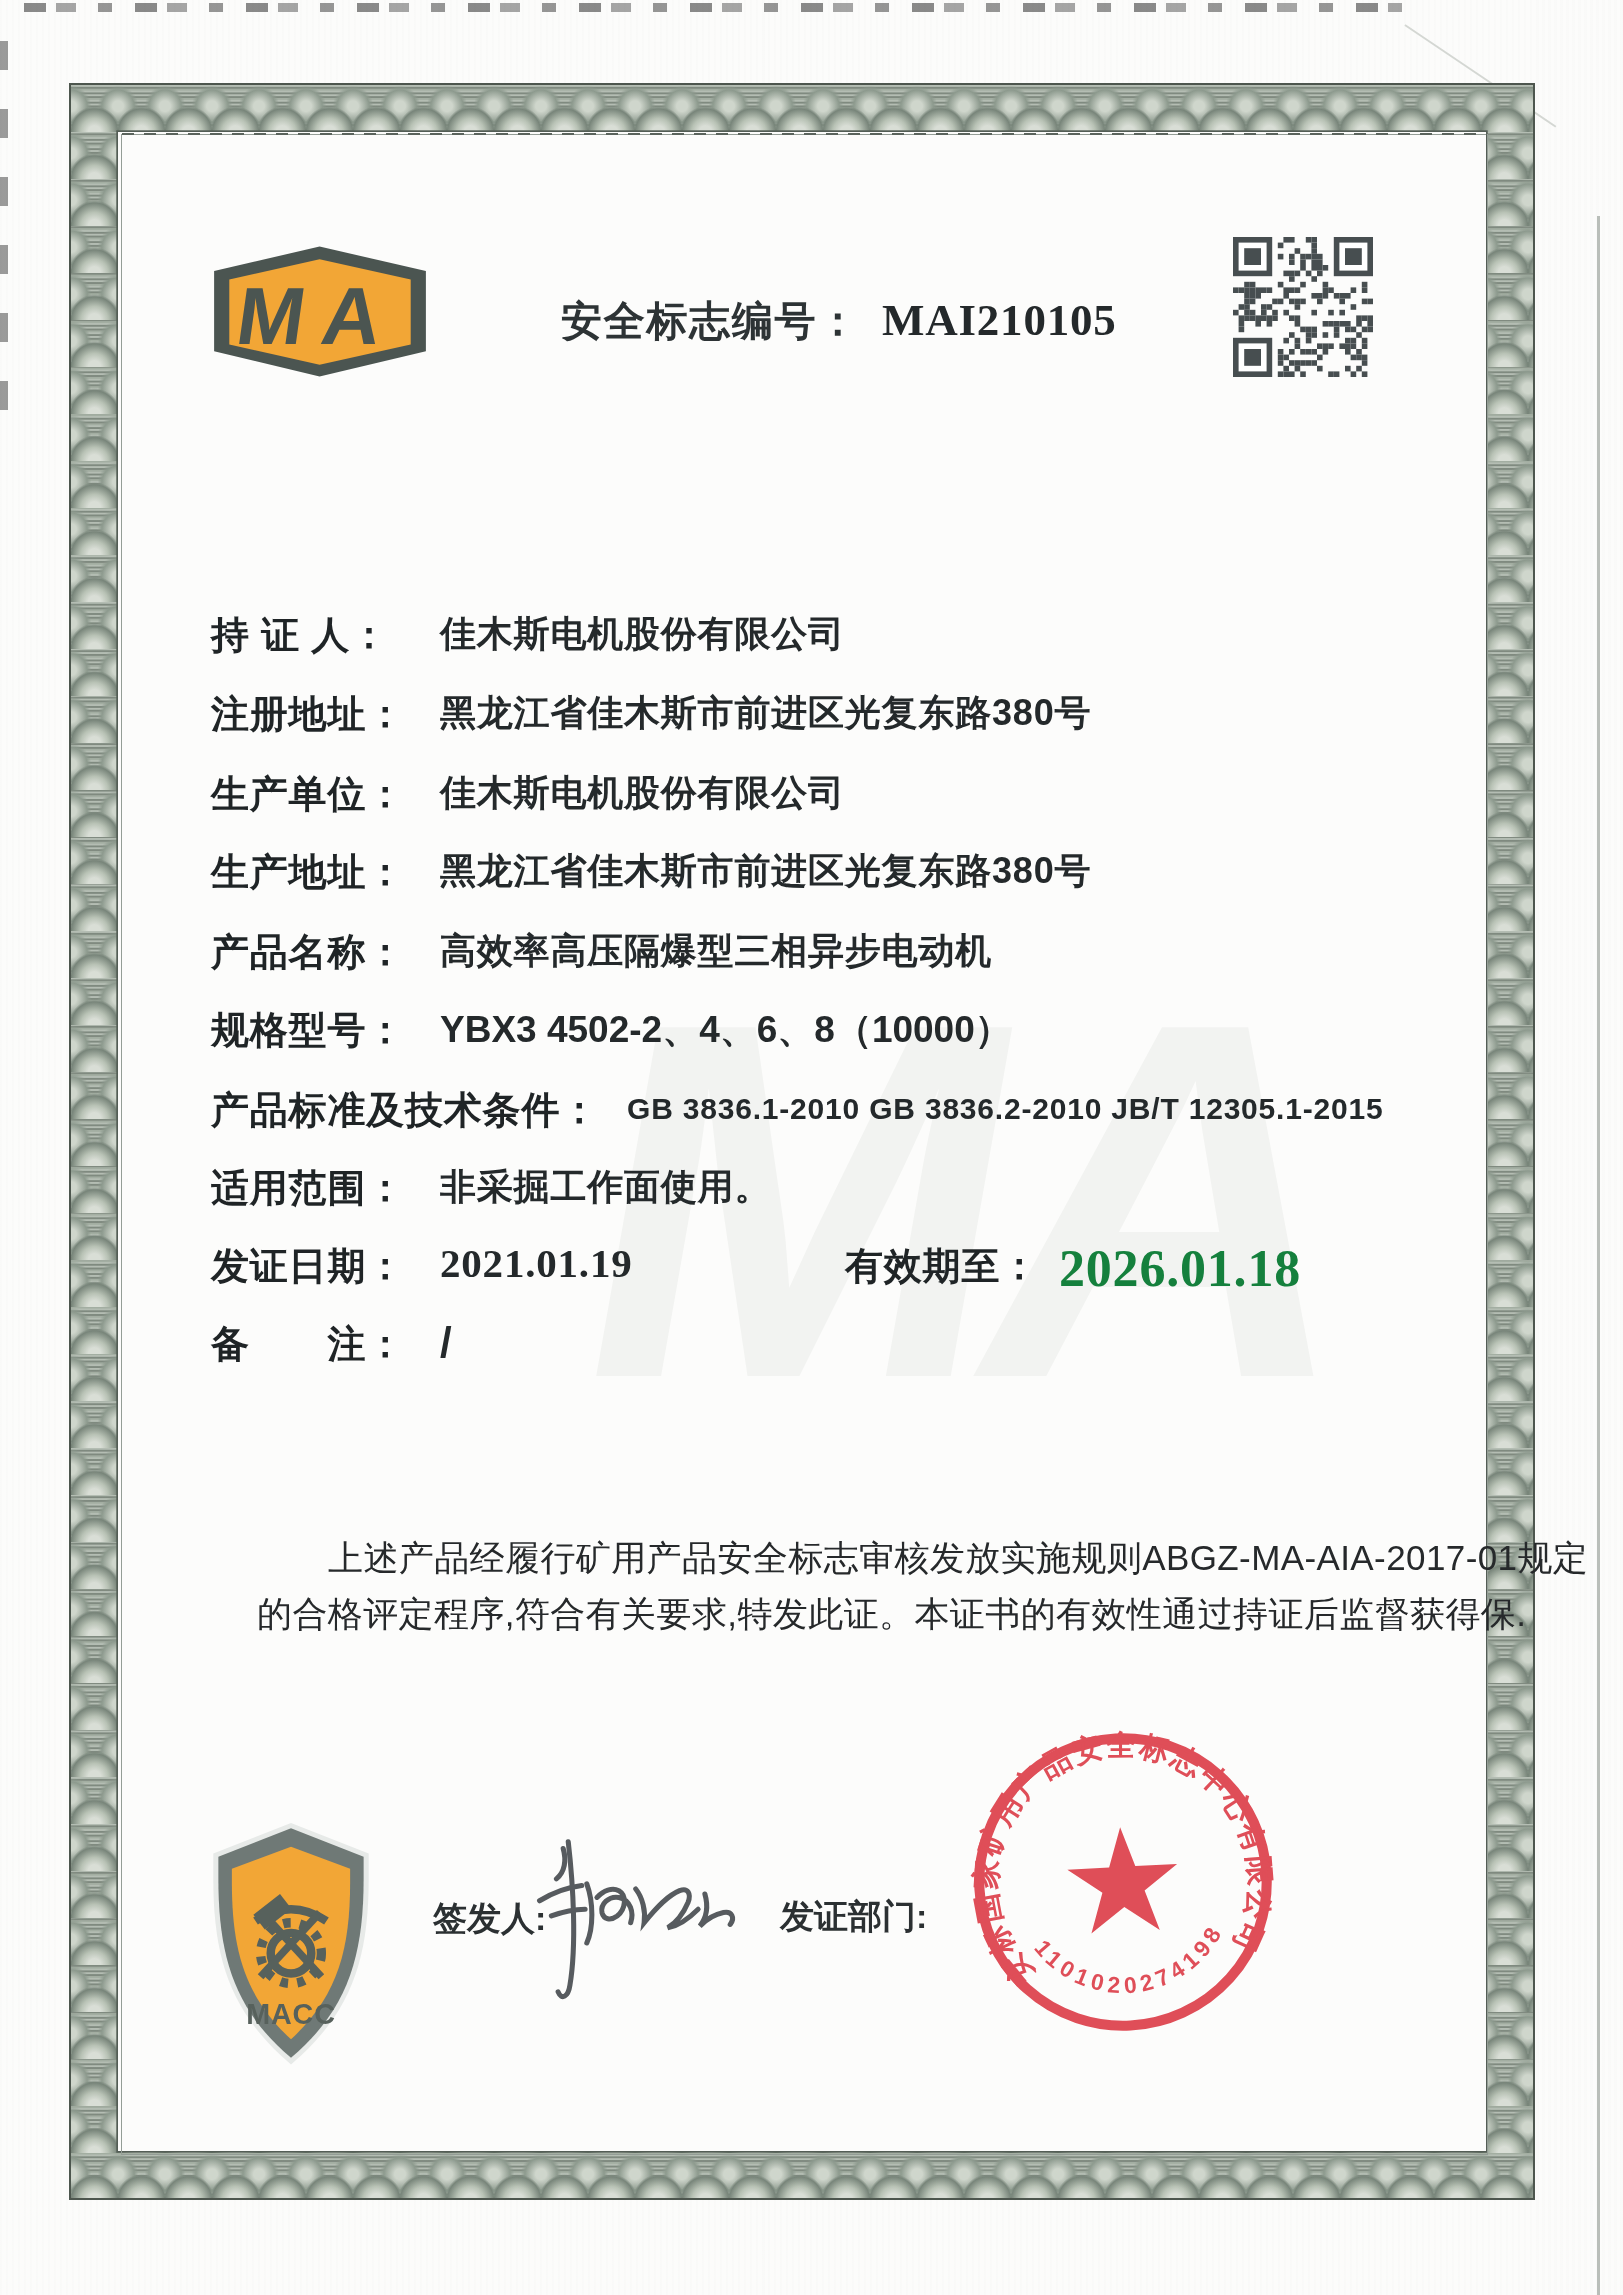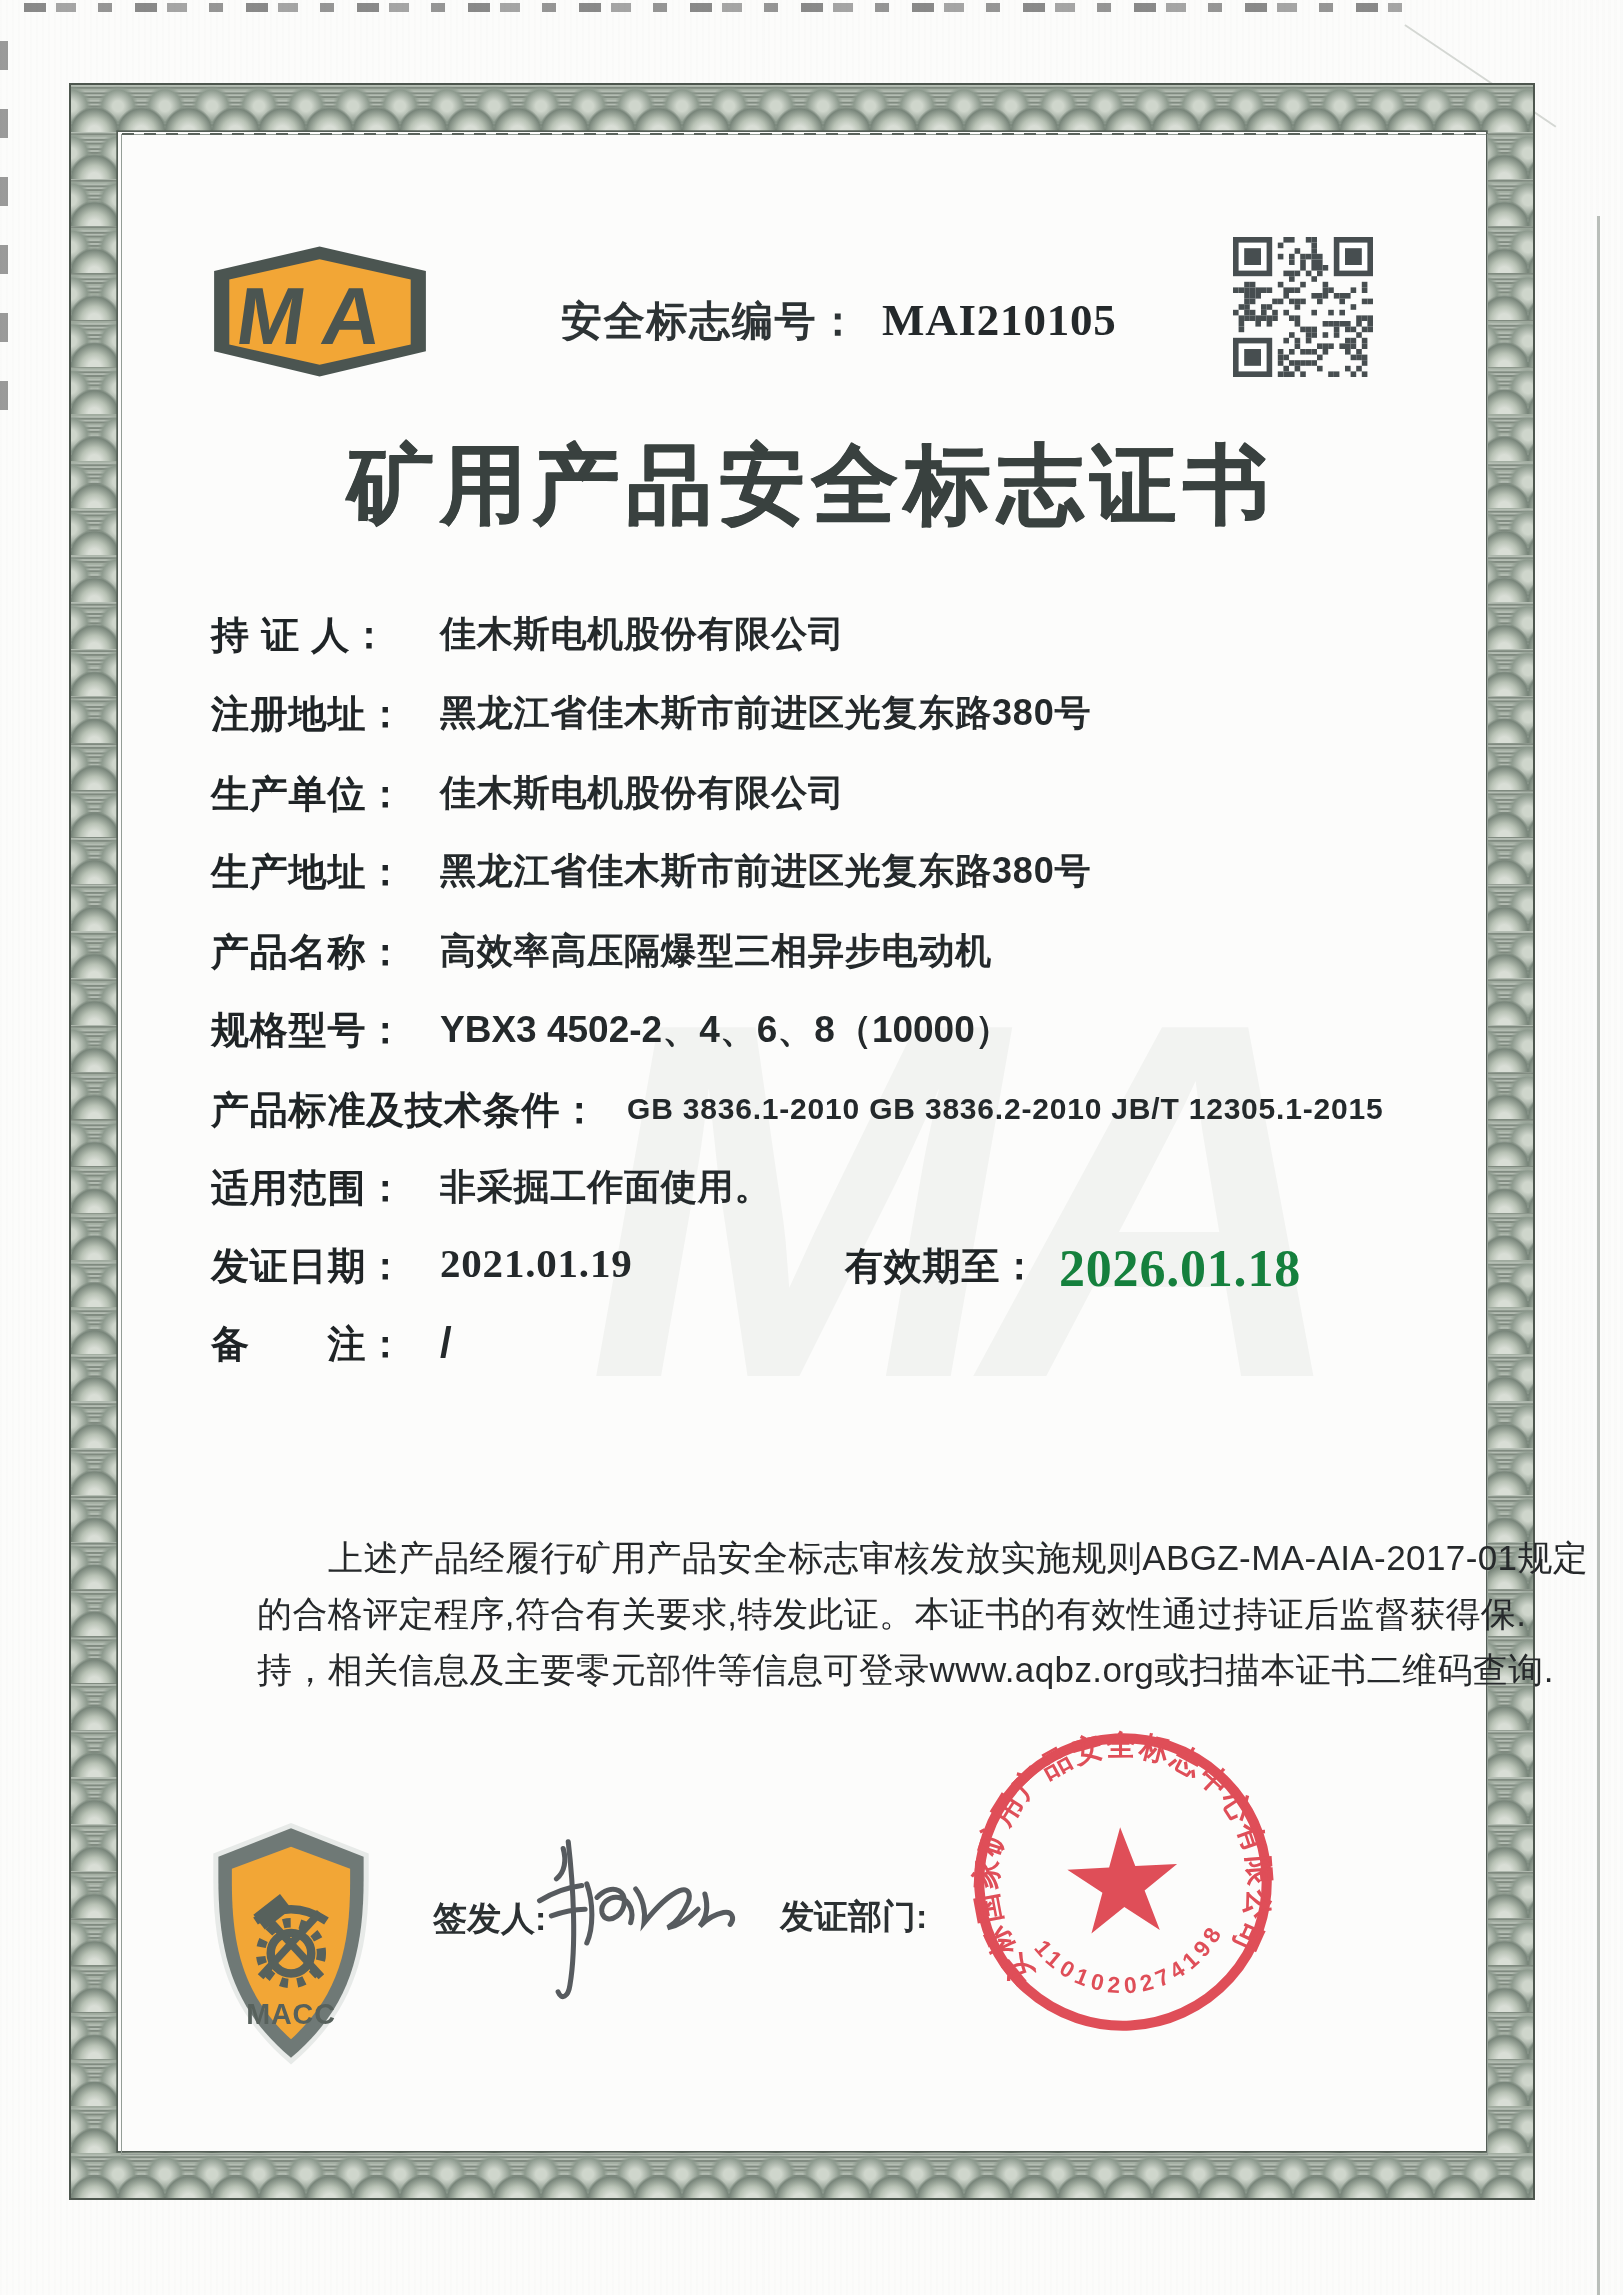--- a/index.html
+++ b/index.html
@@ -291,21 +291,20 @@
           <rect x="14" y="14" width="21" height="21" fill="#474e50"></rect>
           <rect x="126" y="0" width="49" height="49" fill="#474e50"></rect>
           <rect x="133" y="7" width="35" height="35" fill="#fff"></rect>
           <rect x="140" y="14" width="21" height="21" fill="#474e50"></rect>
           <rect x="0" y="126" width="49" height="49" fill="#474e50"></rect>
           <rect x="7" y="133" width="35" height="35" fill="#fff"></rect>
           <rect x="14" y="140" width="21" height="21" fill="#474e50"></rect>
         </svg>
     </div>
 
-    <div class="title">矿用产品安全标志证书</div>
 
     <div class="row" style="top:610px">
       <span class="flabel">持 证 人：</span>
       <span class="fvalue">佳木斯电机股份有限公司</span>
     </div>
     <div class="row" style="top:689px">
       <span class="flabel">注册地址：</span>
       <span class="fvalue">黑龙江省佳木斯市前进区光复东路380号</span>
     </div>
     <div class="row" style="top:769px">
@@ -340,21 +339,20 @@
       <span class="vvalue2">2026.01.18</span>
     </div>
 
     <div class="row" style="top:1319px">
       <span class="flabel">备　　注：</span>
       <span class="fvalue slash">/</span>
     </div>
 
     <div class="para-line para-indent" style="top:1527px">上述产品经履行矿用产品安全标志审核发放实施规则ABGZ-MA-AIA-2017-01规定</div>
     <div class="para-line" style="top:1583px">的合格评定程序,符合有关要求,特发此证。本证书的有效性通过持证后监督获得保.</div>
-    <div class="para-line" style="top:1639px">持，相关信息及主要零元部件等信息可登录www.aqbz.org或扫描本证书二维码查询.</div>
 
     <div class="macc">
       <svg width="166" height="250" viewBox="0 0 196 296">
         <path d="M98 6 L190 42 V72 C190 170 168 232 98 292 C28 232 6 170 6 72 V42 Z" fill="#e7eae8"></path>
         <path d="M98 12 L184 46 V72 C184 166 164 228 98 284 C32 228 12 166 12 72 V46 Z" fill="#6f7976"></path>
         <path d="M98 34 L168 60 V76 C168 158 152 212 98 262 C44 212 28 158 28 76 V60 Z" fill="#f2a636"></path>
         <g stroke="#57615c" fill="none">
           <circle cx="98" cy="160" r="24" stroke-width="10"></circle>
           <circle cx="98" cy="160" r="36" stroke-width="11" stroke-dasharray="9 11"></circle>
           <path d="M56 122 Q98 94 140 122" stroke-width="10"></path>

